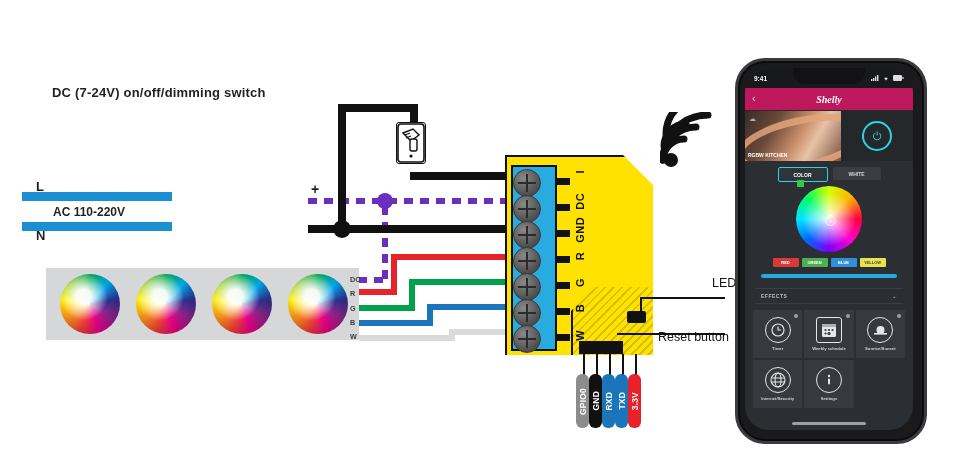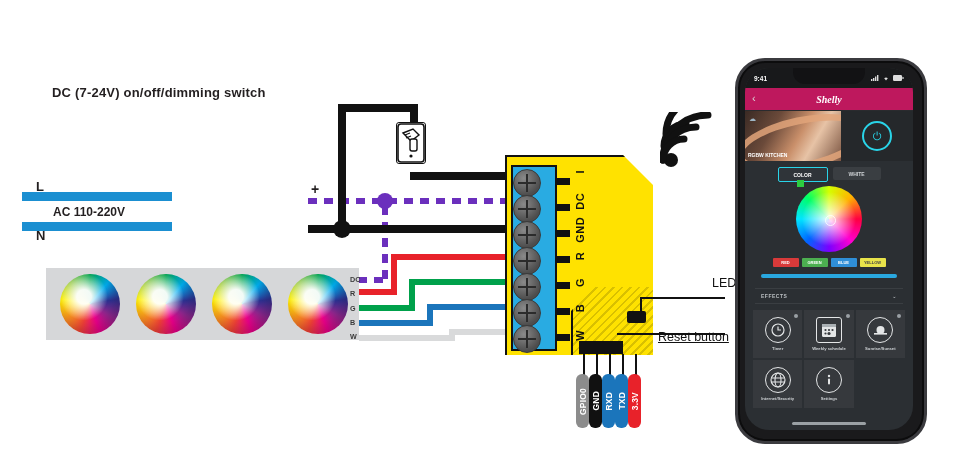--- a/index.html
+++ b/index.html
@@ -271,21 +271,21 @@
     </div>
   <div class="pin" style="left:628px;top:374px;background:#e8222a;">
     <span>3.3V</span>
     </div>
 
   <div class="cline" style="left:640px;top:297px;width:85px;"></div>
   <div class="cline" style="left:640px;top:297px;width:2px;height:20px;"></div>
   <div class="callout" style="left:698px;top:276px;margin-left:14px;">LED</div>
 
   <div class="cline" style="left:617px;top:333px;width:108px;"></div>
-  <div class="callout" style="left:658px;top:330px;text-decoration:underline;">Reset button</div>
+  <div class="callout" style="left:658px;top:330px;">Reset button</div>
 
   <div class="abs phone">
     <div class="screen">
       <div class="notch"></div>
 
       <div class="statusbar">
         <div class="st-time">9:41</div>
         <div class="st-icons">
           <svg width="8" height="6" viewBox="0 0 8 6">
               <rect x="0" y="4" width="1.4" height="2" fill="#ddd"></rect>

